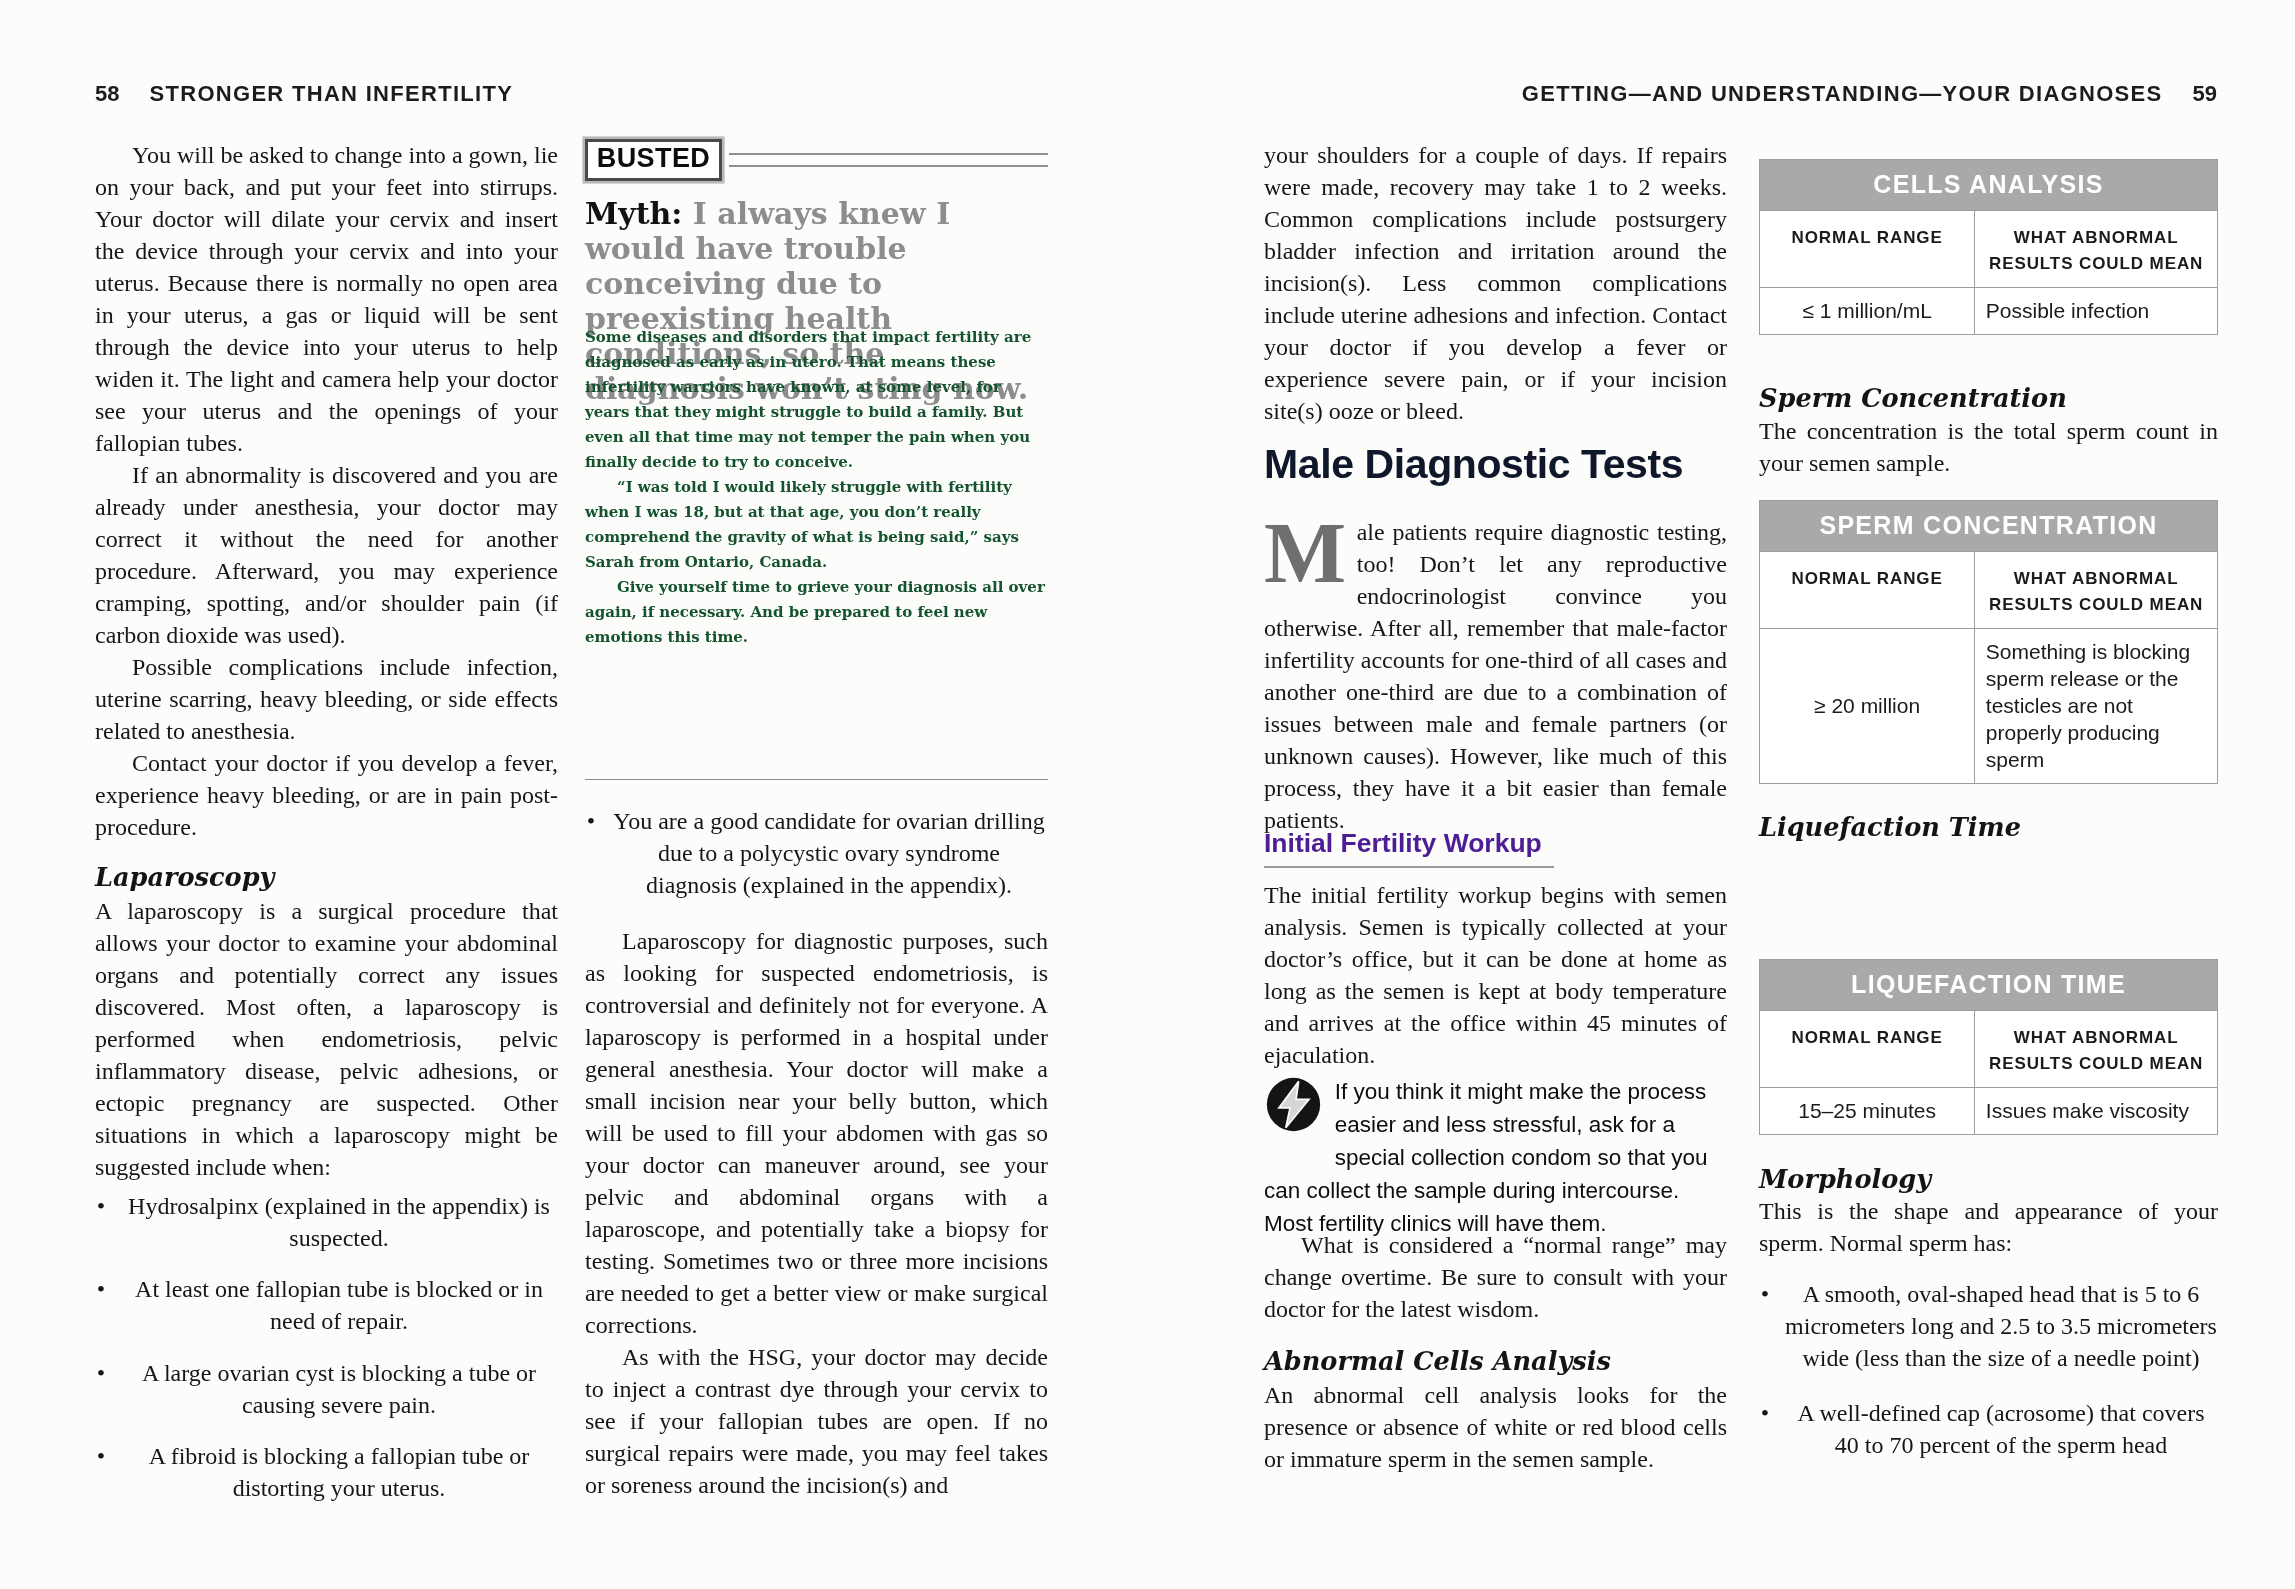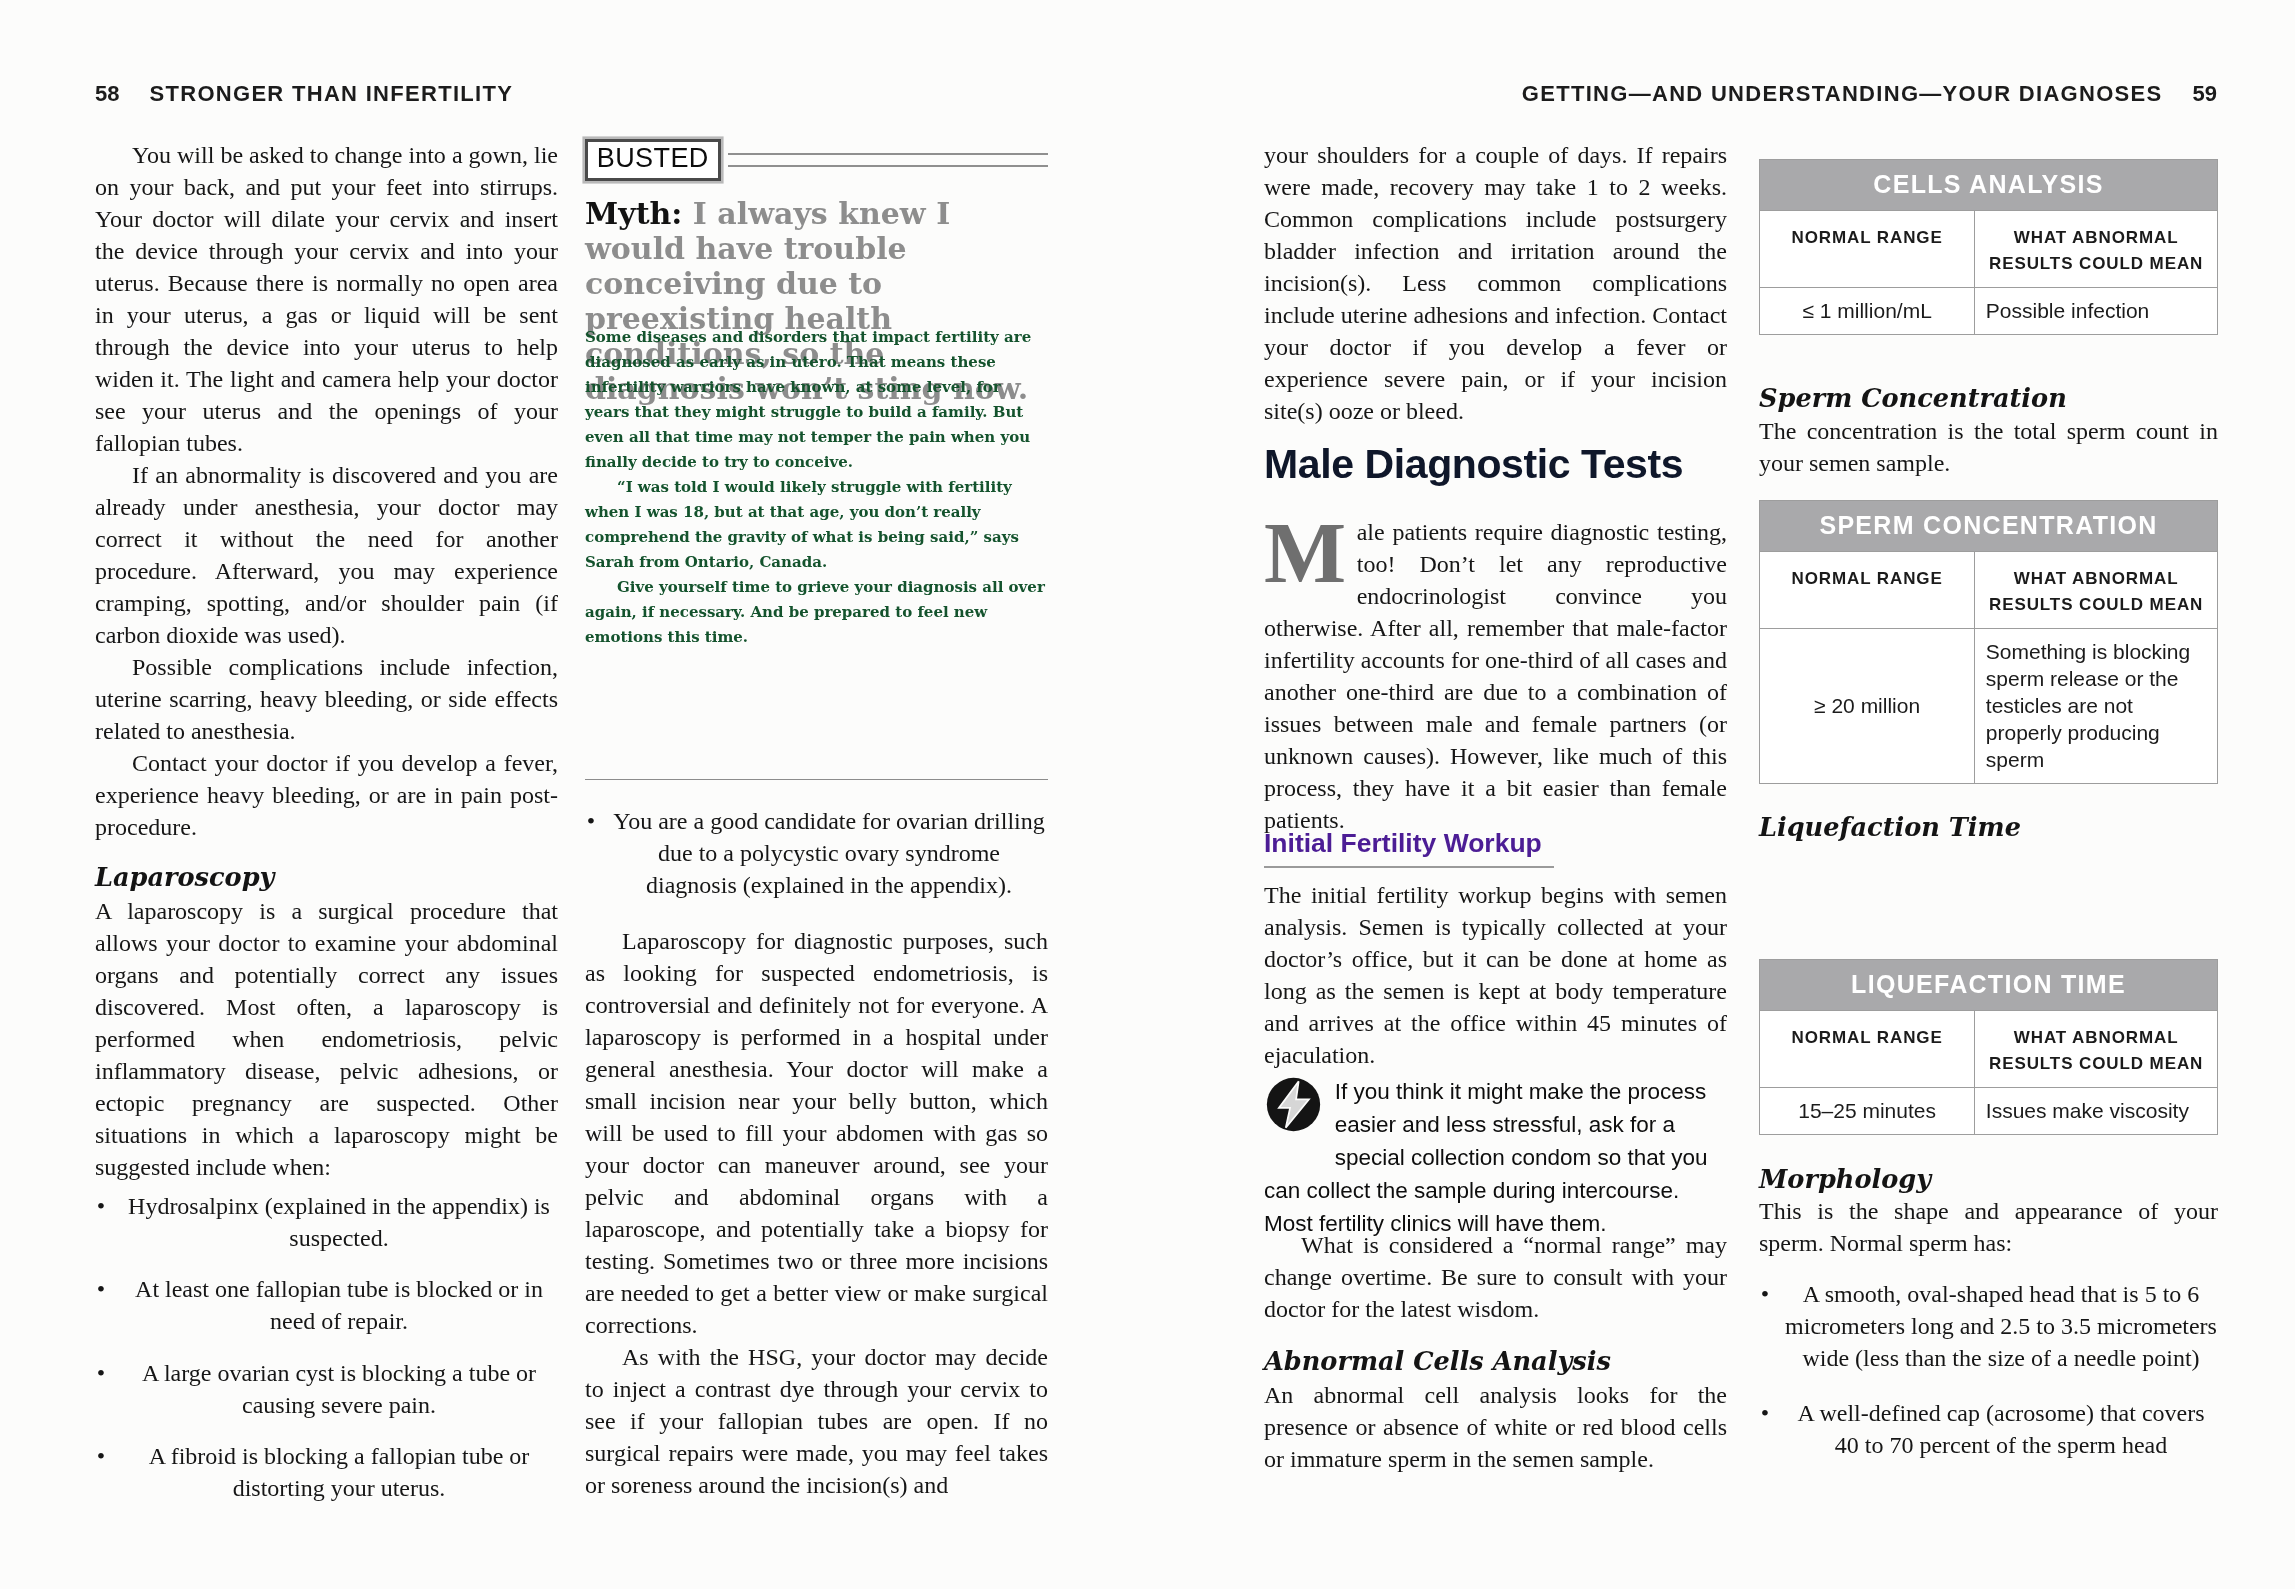--- a/index.html
+++ b/index.html
@@ -34,21 +34,21 @@
            letter-spacing:0;color:#4c1d95;display:inline-block;border-bottom:2.6px solid #9a9a9a;
            padding:0 12.4px 7px 0;text-align:left;}
 
   
   .bullet{position:relative;padding-left:25px;text-align:center;margin:0 0 19.4px 0;}
   .bullet::before{content:"\2022";position:absolute;left:1.8px;top:0;}
 
   
   .busted-row{display:flex;align-items:center;}
   .busted-badge{border:3.5px solid #4a4a4a;box-shadow:0 0 0 2.6px #b9b9b9;background:#fff;
-                font-family:"Liberation Sans",sans-serif;font-weight:400;font-size:27px;
+                font-family:"Liberation Sans",sans-serif;font-weight:700;font-size:27px;
                 letter-spacing:0.4px;padding:0.9px 8.8px 4.4px;color:#0d0d0d;}
   .busted-lines{flex:1;height:9.7px;border-top:2.6px solid #8f8f8f;border-bottom:2.6px solid #8f8f8f;
                 margin-left:7px;}
   .myth{font-family:"DejaVu Serif",serif;font-weight:700;font-size:30px;line-height:35px;
         text-align:left;}
   .myth .label{color:#121212;}
   .myth .graytxt{color:#8d8d8d;}
   .sidebarbody{font-family:"DejaVu Serif",serif;font-weight:700;font-size:15px;
                line-height:25px;color:#14532d;text-align:left;}
   .sidebarbody p{margin:0;}

